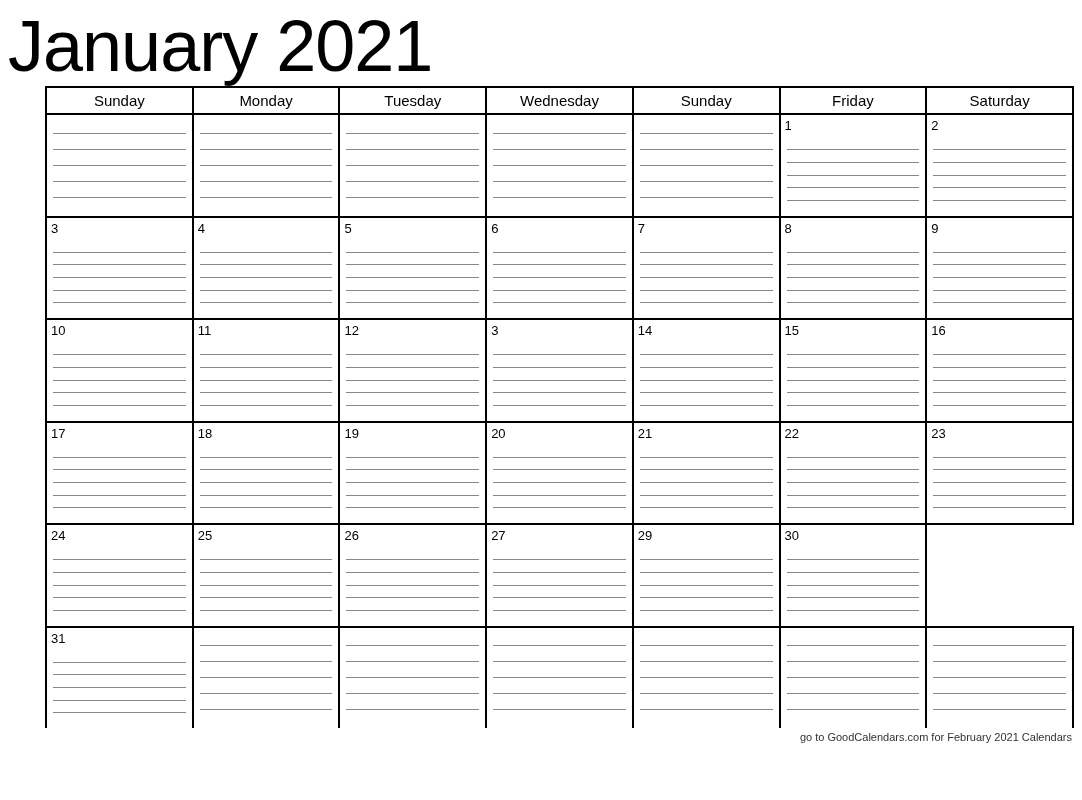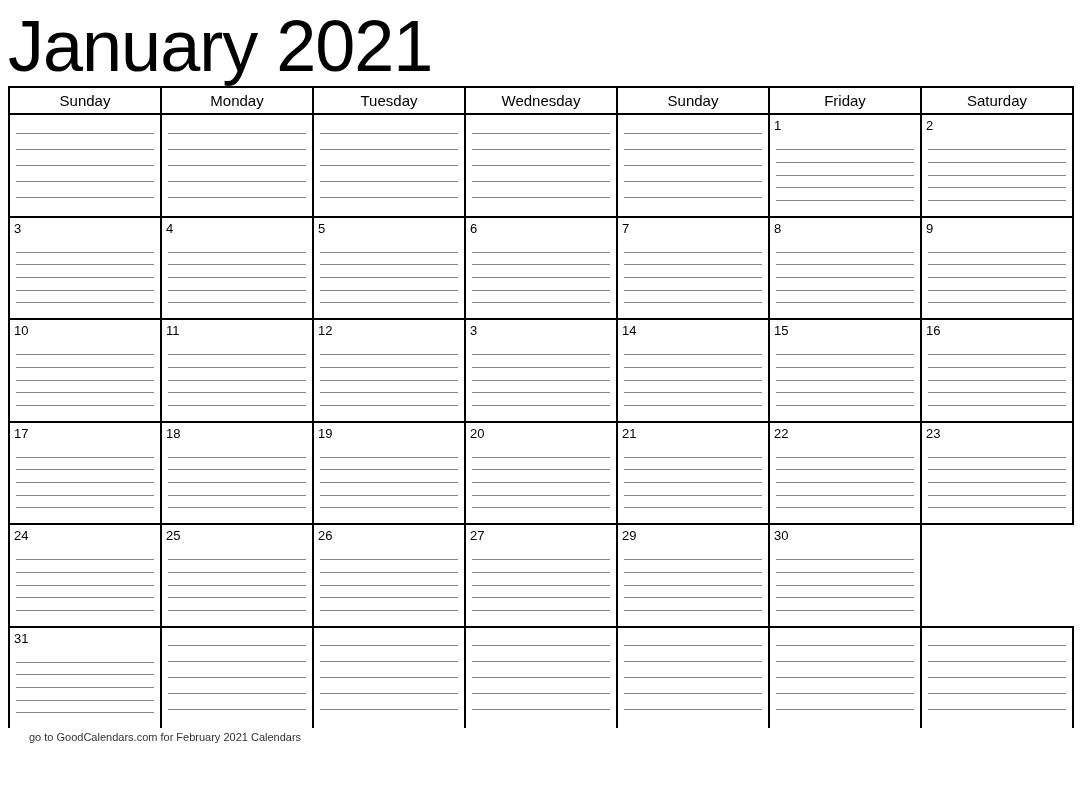--- a/index.html
+++ b/index.html
@@ -33,20 +33,21 @@
       margin-bottom: 4px;
       color: #000;
     }
 
     .calendar {
       flex: 1;
       display: flex;
       flex-direction: column;
       border-top: 2px solid #000;
       border-left: 2px solid #000;
+      margin-left: 37px;
     }
 
     .day-headers {
       display: grid;
       grid-template-columns: repeat(7, 1fr);
       border-bottom: 2px solid #000;
     }
 
     .day-header {
       text-align: center;
@@ -104,21 +105,21 @@
     .line {
       border-bottom: 1px solid #888;
       margin: 0 2px;
       height: 1px;
     }
 
     .footer {
       font-size: 11px;
       color: #333;
       padding: 3px 2px 1px 2px;
-      text-align: left;
+      text-align: right;
       margin-left: 19px;
     }
   </style>
 </head>
 <body>
 
 <div class="page">
   <div class="title">January 2021</div>
   <div class="calendar">
     <div class="day-headers">

